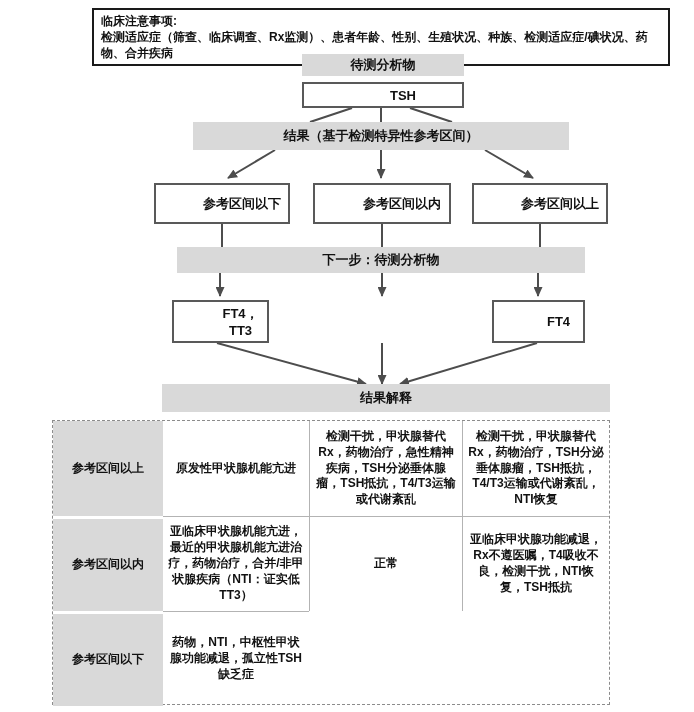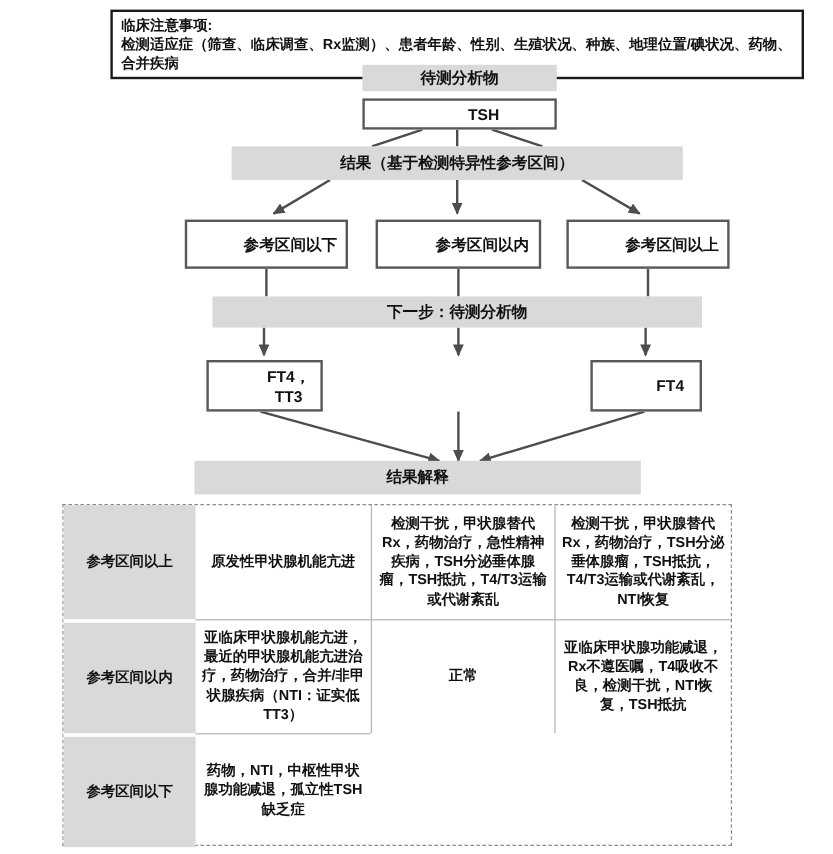--- a/index.html
+++ b/index.html
@@ -42,21 +42,21 @@
   .analyte-band{left:270px;top:54px;width:162px;height:22px;}
   .tsh-box{left:270px;top:82px;width:162px;height:26px;}
   .result-band{left:161px;top:122px;width:376px;height:28px;}
   .rb0{left:122px;top:183px;width:136px;height:41px;}
   .rb1{left:281px;top:183px;width:138px;height:41px;}
   .rb2{left:440px;top:183px;width:136px;height:41px;}
   .next-band{left:145px;top:247px;width:408px;height:26px;}
   .nb0{left:140px;top:300px;width:97px;height:43px;}
   .nb1{left:272px;top:300px;width:156px;height:43px;}
   .nb2{left:460px;top:300px;width:93px;height:43px;}
-  .interpret-band{left:130px;top:384px;width:372px;height:28px;}
+  .interpret-band{left:130px;top:384px;width:448px;height:28px;}
   .itable{
     position:absolute;left:20px;top:420px;width:558px;height:285px;
     box-sizing:border-box;
     border:1px dashed #8c8c8c;
     display:grid;
     grid-template-columns:110px 146px 153px 147px;
     grid-template-rows:95px 95px 95px;
     background:#fff;
     font-size:12px;line-height:1.32;
   }
@@ -100,21 +100,21 @@
       <line x1="506" y1="273" x2="506" y2="296" marker-end="url(#ah)"></line>
 
       <line x1="185" y1="343" x2="334" y2="384" marker-end="url(#ah)"></line>
       <line x1="350" y1="343" x2="350" y2="384" marker-end="url(#ah)"></line>
       <line x1="505" y1="343" x2="368" y2="384" marker-end="url(#ah)"></line>
     </g>
   </svg>
 
   <div class="note">
     <div>临床注意事项:</div>
-    <div>检测适应症（筛查、临床调查、Rx监测）、患者年龄、性别、生殖状况、种族、地理位置/碘状况、药物、合并疾病</div>
+    <div>检测适应症（筛查、临床调查、Rx监测）、患者年龄、性别、生殖状况、种族、检测适应症/碘状况、药物、合并疾病</div>
   </div>
 
   <div class="band analyte-band">待测分析物</div>
   <div class="fbox tsh-box">TSH</div>
 
   <div class="band result-band">结果（基于检测特异性参考区间）</div>
 
   <div class="fbox rb0">参考区间以下</div>
   <div class="fbox rb1">参考区间以内</div>
   <div class="fbox rb2">参考区间以上</div>

